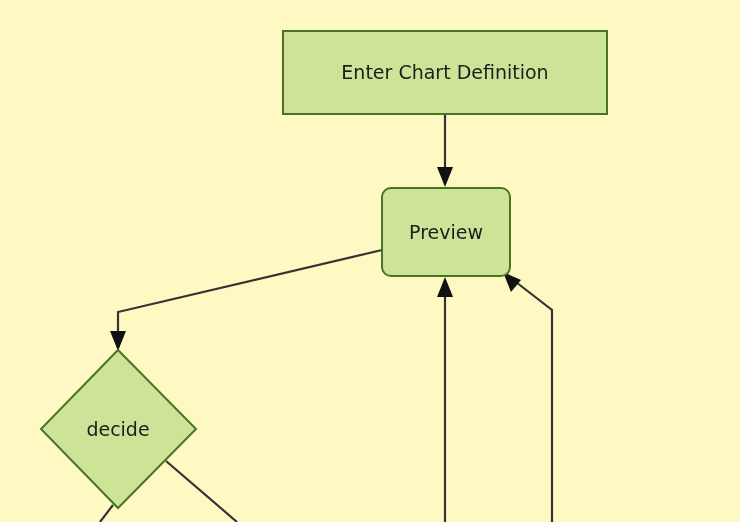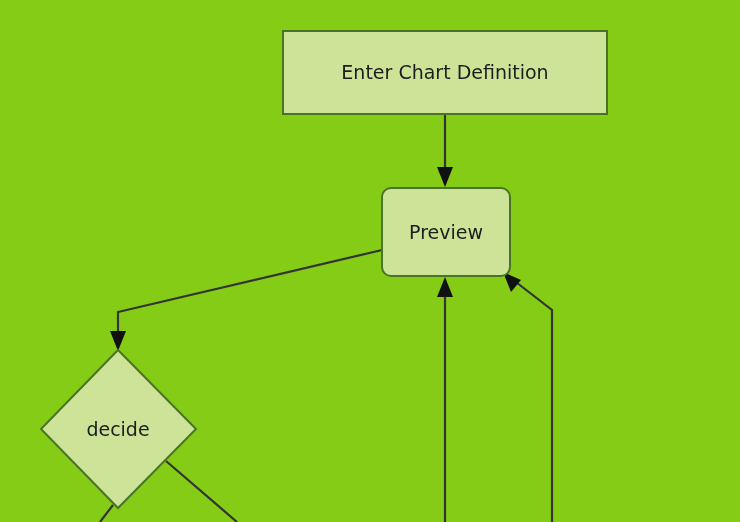--- a/index.html
+++ b/index.html
@@ -7,21 +7,21 @@
     padding: 0;
     background: #ffffff;
   }
   body {
     font-family: "DejaVu Sans", sans-serif;
   }
   #canvas {
     position: relative;
     width: 740px;
     height: 522px;
-    background: #84cc16;
+    background: #fef9c3;
     overflow: hidden;
   }
   #flow-svg {
     position: absolute;
     top: 0;
     left: 0;
     width: 740px;
     height: 522px;
   }
   .node-shape {

